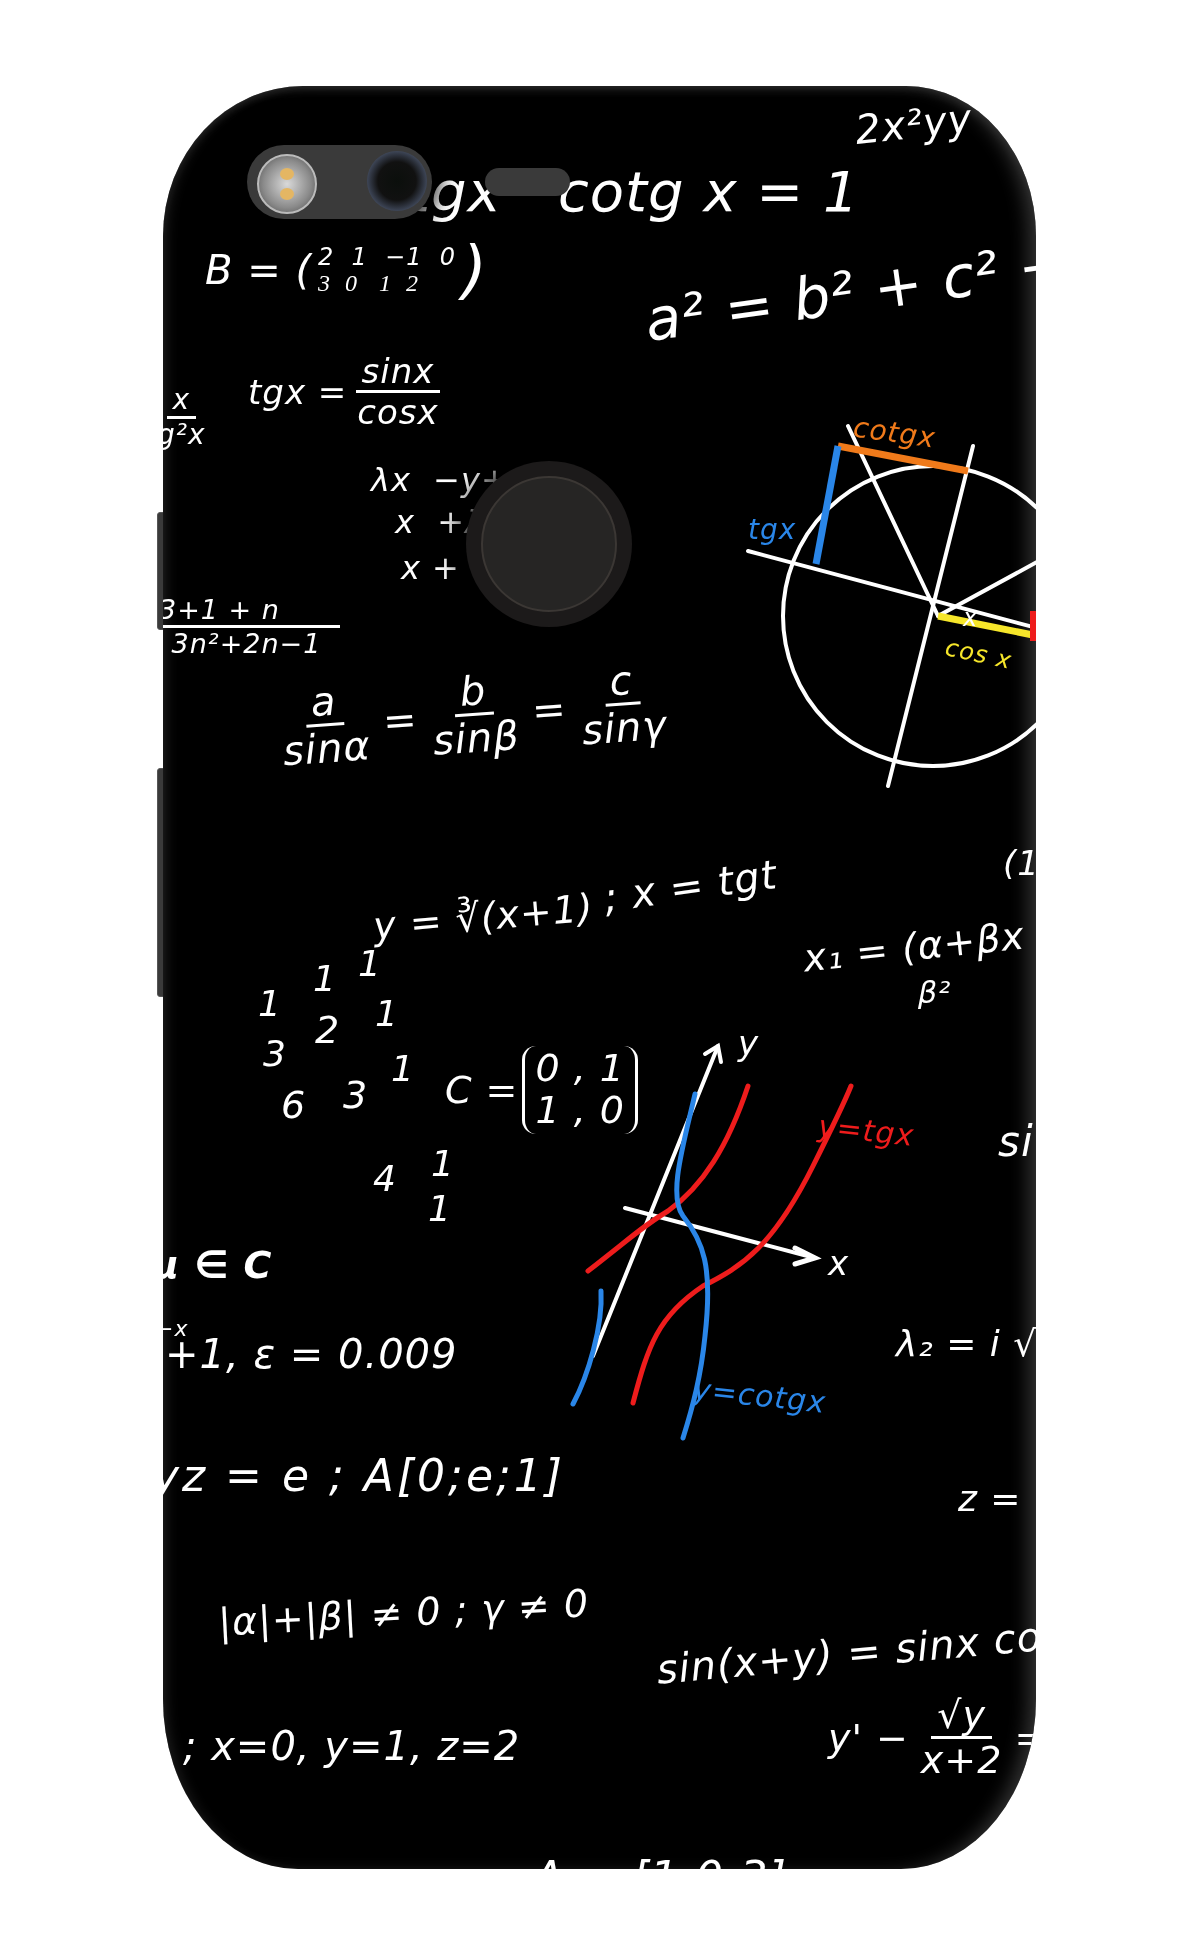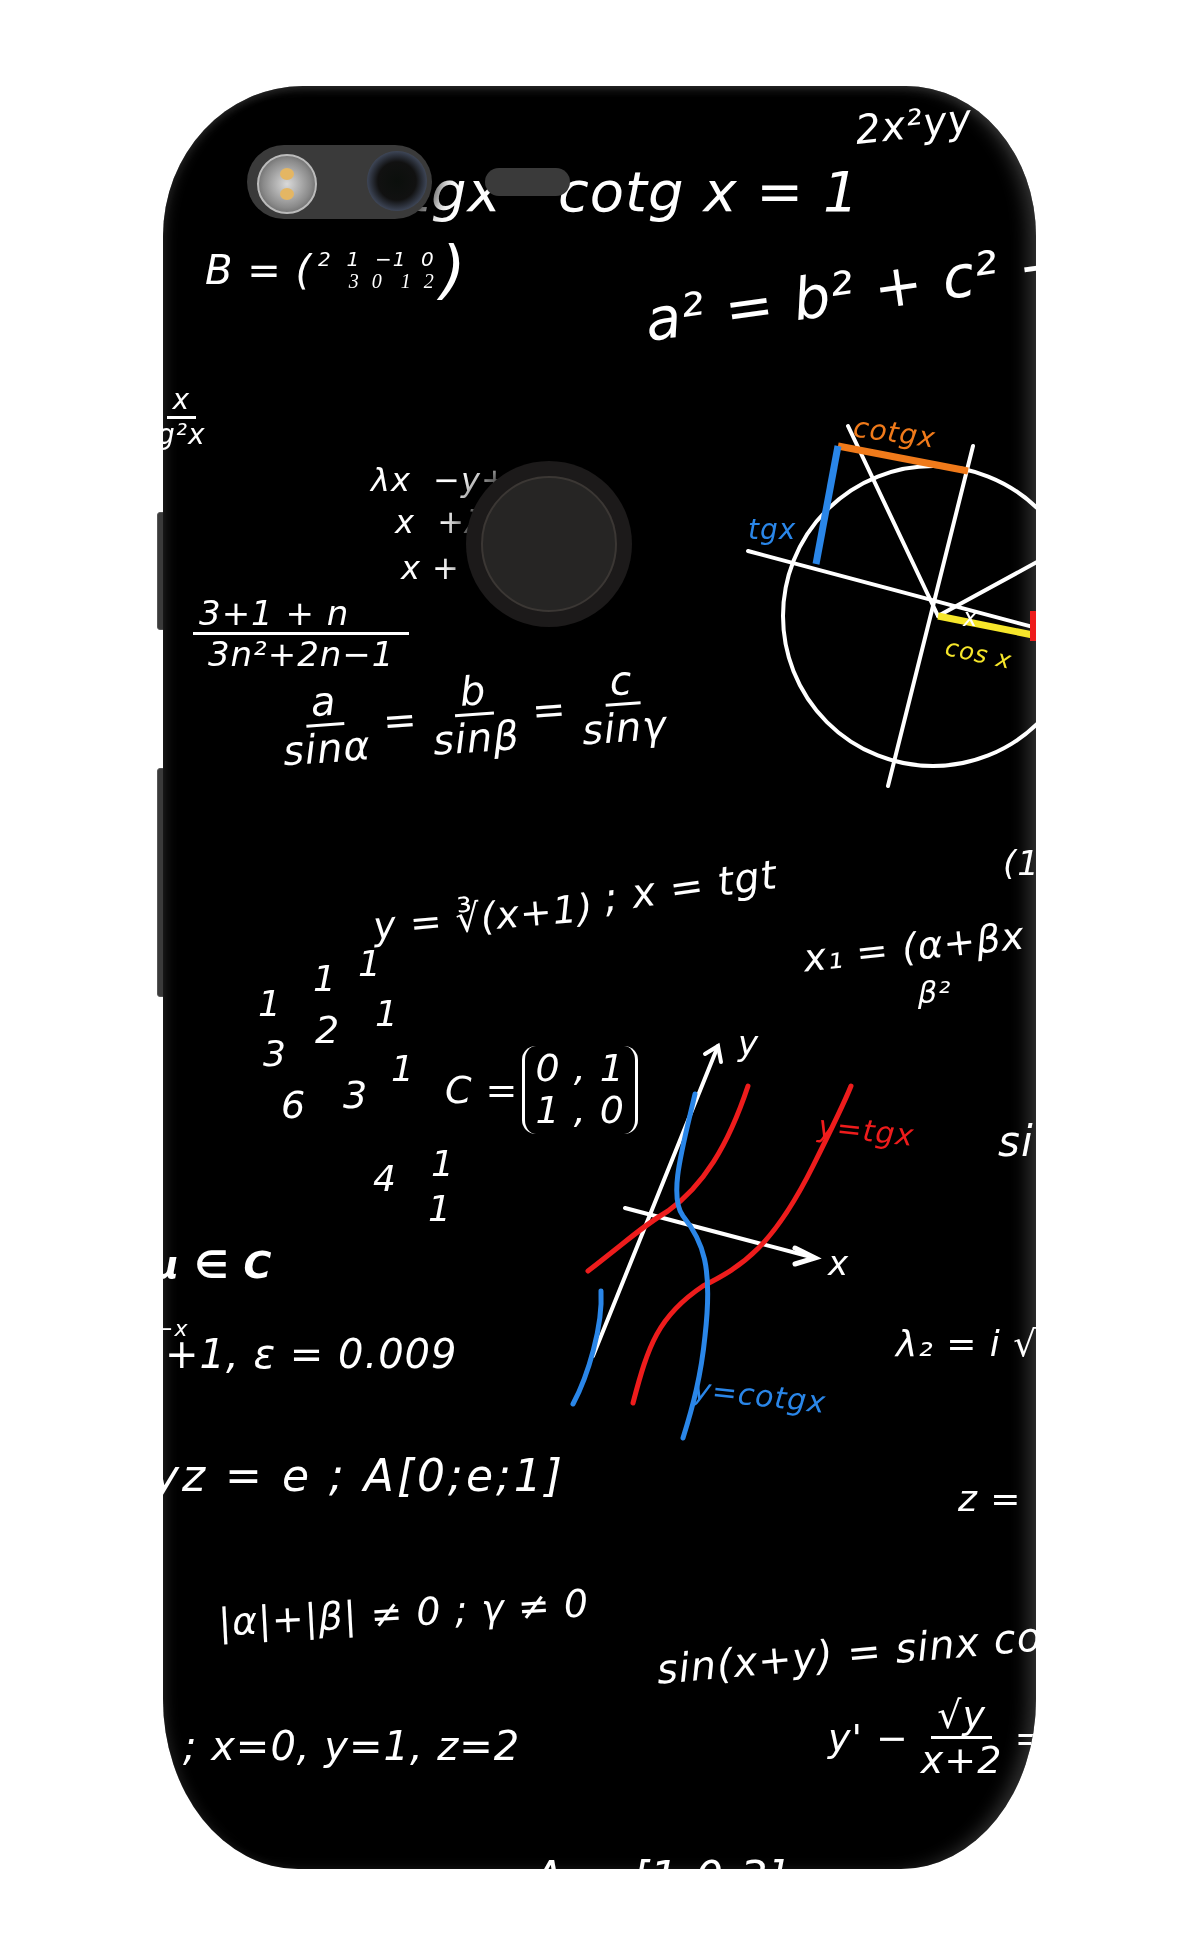--- a/index.html
+++ b/index.html
@@ -39,42 +39,49 @@
 <div class="side-btn" style="left:157px;top:512px;width:10px;height:116px;"></div>
 <div class="side-btn" style="left:157px;top:768px;width:12px;height:227px;"></div>
 
 <div class="case">
 
   <div class="f hand" style="left:692px;top:18px;font-size:40px;transform:rotate(-6deg);">2x²yy</div>
   <div class="f hand" style="left:245px;top:78px;font-size:56px;">tgx · cotg x = 1</div>
 
   <div class="f hand" style="left:42px;top:152px;font-size:40px;display:flex;align-items:center;gap:6px;">
     <span>B = (</span>
-    <span style="display:flex;flex-direction:column;font-size:20px;line-height:1.1;align-items:flex-end;">
+    <span style="display:flex;flex-direction:column;font-size:24px;line-height:1.1;">
       <span style="white-space:pre;">2  1  −1  0</span>
       <span style="white-space:pre;font-family:Liberation Serif, serif;">3  0   1  2</span>
     </span>
     <span style="font-size:64px;">)</span>
   </div>
 
   <div class="f hand" style="left:480px;top:170px;font-size:58px;transform:rotate(-8deg);">a² = b² + c² − 2b</div>
 
   <div class="f hand" style="left:-12px;top:300px;font-size:28px;">
     <span class="frac">
         <span class="num">x</span>
         <span class="den">g²x</span>
       </span>
   </div>
 
+  <div class="f hand" style="left:85px;top:268px;font-size:34px;display:flex;align-items:center;gap:4px;">
+    <span>tgx =</span>
+    <span class="frac">
+        <span class="num">sinx</span>
+        <span class="den">cosx</span>
+      </span>
+  </div>
 
   <div class="f hand" style="left:208px;top:378px;font-size:32px;white-space:pre;">λx  −y+z</div>
   <div class="f hand" style="left:232px;top:420px;font-size:32px;white-space:pre;">x  +λy</div>
   <div class="f hand" style="left:238px;top:466px;font-size:32px;white-space:pre;">x +  y</div>
 
-  <div class="f hand" style="left:-10px;top:510px;font-size:34px;margin-left:40px;">
+  <div class="f hand" style="left:-10px;top:510px;font-size:27px;">
     <span class="frac">
         <span class="num" style="padding-right:60px;">3+1 + n</span>
         <span class="den">3n²+2n−1</span>
       </span>
   </div>
 
   <div class="f hand" style="left:112px;top:585px;font-size:40px;display:flex;align-items:center;gap:8px;transform:rotate(-4deg);">
     <span class="frac">
         <span class="num">a</span>
         <span class="den">sinα</span>

